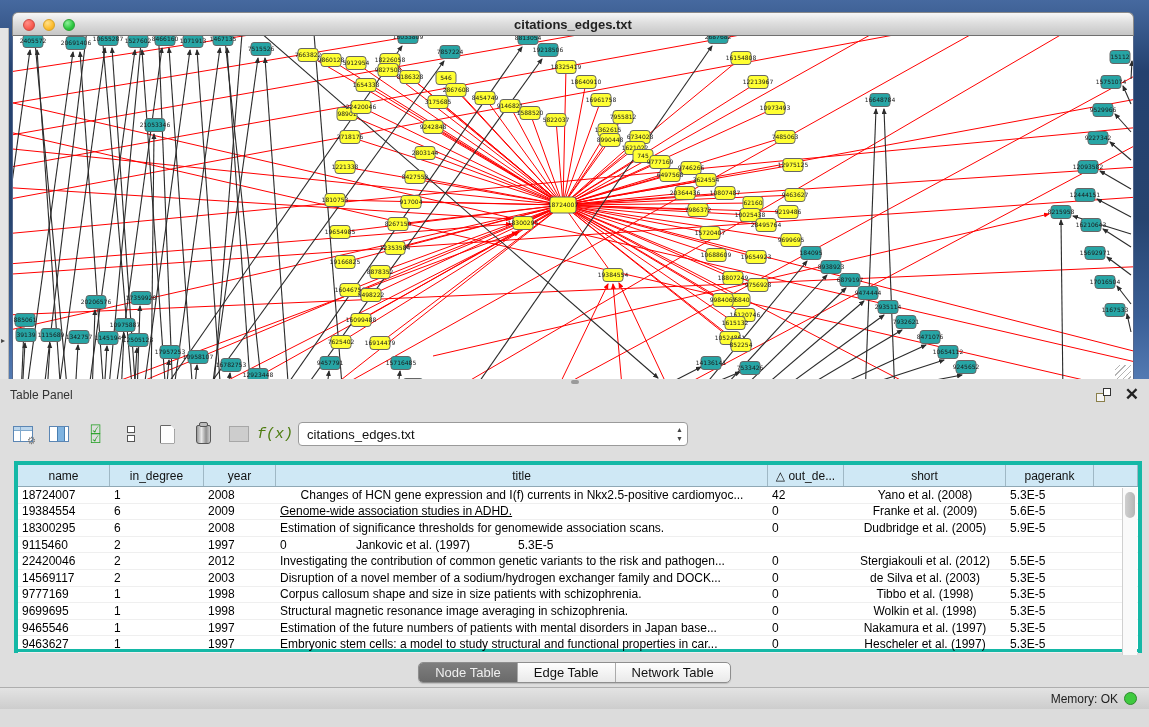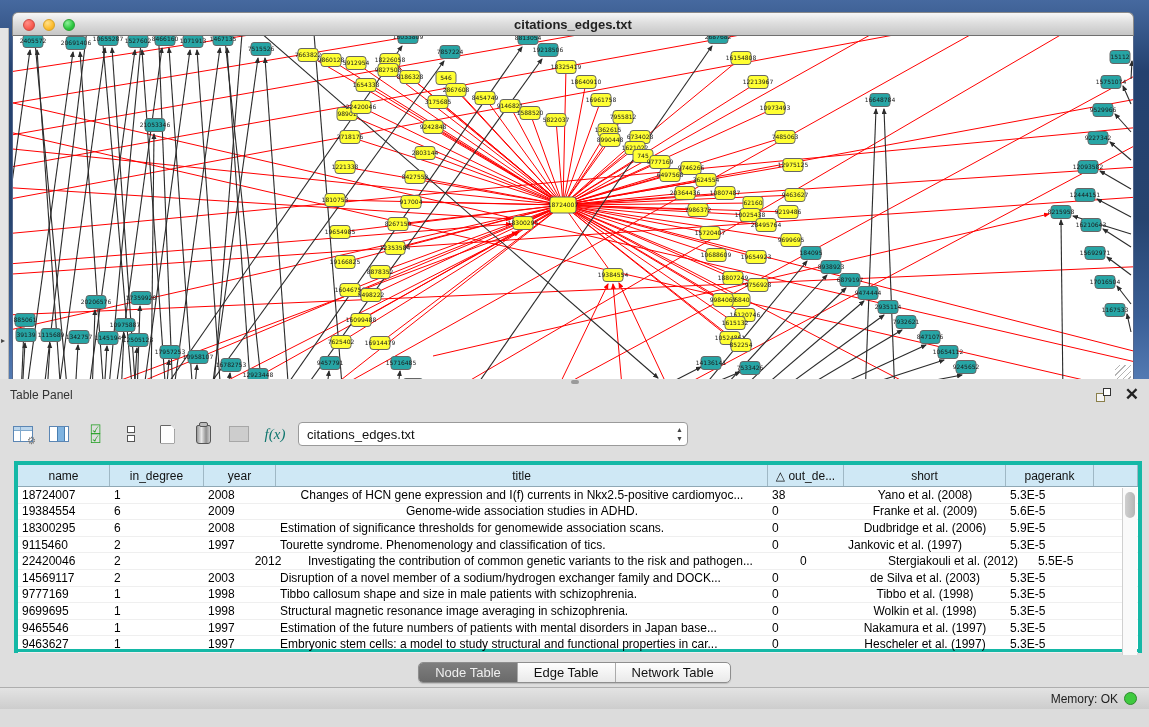--- a/index.html
+++ b/index.html
@@ -44,21 +44,21 @@
   .icon-col { width:20px; height:16px; border:1px solid #5b86b4; background:#fff; position:relative;}
   .icon-col:before{ content:""; position:absolute; left:7px; top:0; width:6px; height:100%; background:#7fb3e0; border-left:1px solid #4a7fb0; border-right:1px solid #4a7fb0;}
   .icon-checks { font-size:13px; color:#1f9e1f; line-height:9px; letter-spacing:-1px;}
   .icon-boxes { display:flex; flex-direction:column; gap:2px;}
   .icon-boxes i{ width:8px; height:7px; border:1px solid #555; background:#fff; display:block;}
   .icon-page { width:15px; height:19px; background:#fdfdfd; border:1px solid #666; border-radius:1px;
     clip-path:polygon(0 0,70% 0,100% 25%,100% 100%,0 100%);}
   .icon-trash { width:15px; height:19px; background:linear-gradient(90deg,#9a9a9a,#e8e8e8 35%,#8f8f8f 70%,#cfcfcf); border-radius:2px 2px 3px 3px; border:1px solid #555; position:relative;}
   .icon-trash:before{content:""; position:absolute; left:2px; top:-4px; right:2px; height:3px; background:#bdbdbd; border:1px solid #555; border-radius:2px;}
   .icon-tabledis { width:20px; height:16px; border:1px solid #9a9a9a; background:#c9c9c9; position:relative; opacity:.8;}
-  .icon-fx { font-family:Liberation Serif, serif; font-style:italic; font-size:15px; color:#0f766e; }
+  .icon-fx { font-family:Liberation Mono, monospace; font-style:italic; font-size:15px; color:#4d7c0f; }
   .combo { width:390px; height:24px; background:#fff; border:1px solid #9a9a9a; border-radius:4px;
     display:flex; align-items:center; font-size:13px; color:#111; padding-left:8px; position:relative; cursor:pointer;}
   .combo .arrows{ position:absolute; right:4px; top:2px; font-size:7px; color:#444; line-height:9px; text-align:center;}
   
   .dtable { position:absolute; left:14px; top:82px; width:1128px; height:192px; background:#fff; border:4px solid #14b8a6; }
   .thead { display:flex; height:22px; background:#cfe8f5; border-bottom:1px solid #8fa8b5; }
   .th { border-right:1px solid #9fb8c5; font-size:12px; color:#111; display:flex; align-items:center; justify-content:center; overflow:hidden; white-space:nowrap; }
   .tbody { position:relative; height:168px; overflow:hidden; }
   .tr { display:flex; height:16.6px; align-items:center; border-bottom:1px solid #efefef; }
   .td { font-size:12px; color:#000; overflow:hidden; white-space:nowrap; padding:0 4px; }
@@ -600,74 +600,73 @@
         <div class="th" style="width: 162px;">short</div>
         <div class="th" style="width: 88px;">pagerank</div>
         <div class="th" style="flex: 1 1 0%;"></div>
       </div>
     <div class="tbody" id="tbody">
         <div class="tr">
           <div class="td" style="width: 92px; text-align: left;">18724007</div>
           <div class="td" style="width: 94px; text-align: left;">1</div>
           <div class="td" style="width: 72px; text-align: left;">2008</div>
           <div class="td" style="width: 492px; text-align: center;">Changes of HCN gene expression and I(f) currents in Nkx2.5-positive cardiomyoc...</div>
-          <div class="td" style="width: 76px; text-align: left;">38</div>
+          <div class="td" style="width: 76px; text-align: left;">42</div>
           <div class="td" style="width: 162px; text-align: center;">Yano et al. (2008)</div>
           <div class="td" style="width: 88px; text-align: left;">5.3E-5</div>
         </div>
         <div class="tr">
           <div class="td" style="width: 92px; text-align: left;">19384554</div>
           <div class="td" style="width: 94px; text-align: left;">6</div>
           <div class="td" style="width: 72px; text-align: left;">2009</div>
-          <div class="td" style="width: 492px; text-align: center;">Genome-wide association studies in ADHD.</div>
+          <div class="td" style="width: 492px; text-align: left; text-decoration: underline;">Genome-wide association studies in ADHD.</div>
           <div class="td" style="width: 76px; text-align: left;">0</div>
           <div class="td" style="width: 162px; text-align: center;">Franke et al. (2009)</div>
           <div class="td" style="width: 88px; text-align: left;">5.6E-5</div>
         </div>
         <div class="tr">
           <div class="td" style="width: 92px; text-align: left;">18300295</div>
           <div class="td" style="width: 94px; text-align: left;">6</div>
           <div class="td" style="width: 72px; text-align: left;">2008</div>
           <div class="td" style="width: 492px; text-align: left;">Estimation of significance thresholds for genomewide association scans.</div>
           <div class="td" style="width: 76px; text-align: left;">0</div>
-          <div class="td" style="width: 162px; text-align: center;">Dudbridge et al. (2006)</div>
+          <div class="td" style="width: 162px; text-align: center;">Dudbridge et al. (2005)</div>
           <div class="td" style="width: 88px; text-align: left;">5.9E-5</div>
         </div>
         <div class="tr">
           <div class="td" style="width: 92px; text-align: left;">9115460</div>
           <div class="td" style="width: 94px; text-align: left;">2</div>
           <div class="td" style="width: 72px; text-align: left;">1997</div>
-          <div class="td" style="width: 492px; text-align: left;">Tourette syndrome. Phenomenology and classification of tics.</div>
           <div class="td" style="width: 76px; text-align: left;">0</div>
           <div class="td" style="width: 162px; ">Jankovic et al. (1997)</div>
           <div class="td" style="width: 88px; text-align: left;">5.3E-5</div>
         </div>
         <div class="tr">
           <div class="td" style="width: 92px; text-align: left;">22420046</div>
           <div class="td" style="width: 94px; text-align: left;">2</div>
-          <div class="td" style="width: 72px; text-align: center; margin-left: 28px;">2012</div>
+          <div class="td" style="width: 72px; text-align: left;">2012</div>
           <div class="td" style="width: 492px; text-align: left;">Investigating the contribution of common genetic variants to the risk and pathogen...</div>
           <div class="td" style="width: 76px; text-align: left;">0</div>
           <div class="td" style="width: 162px; text-align: center;">Stergiakouli et al. (2012)</div>
           <div class="td" style="width: 88px; text-align: left;">5.5E-5</div>
         </div>
         <div class="tr">
           <div class="td" style="width: 92px; text-align: left;">14569117</div>
           <div class="td" style="width: 94px; text-align: left;">2</div>
           <div class="td" style="width: 72px; text-align: left;">2003</div>
           <div class="td" style="width: 492px; text-align: left;">Disruption of a novel member of a sodium/hydrogen exchanger family and DOCK...</div>
           <div class="td" style="width: 76px; text-align: left;">0</div>
           <div class="td" style="width: 162px; text-align: center;">de Silva et al. (2003)</div>
           <div class="td" style="width: 88px; text-align: left;">5.3E-5</div>
         </div>
         <div class="tr">
           <div class="td" style="width: 92px; text-align: left;">9777169</div>
           <div class="td" style="width: 94px; text-align: left;">1</div>
           <div class="td" style="width: 72px; text-align: left;">1998</div>
-          <div class="td" style="width: 492px; text-align: left;">Tibbo callosum shape and size in male patients with schizophrenia.</div>
+          <div class="td" style="width: 492px; text-align: left;">Corpus callosum shape and size in size patients with schizophrenia.</div>
           <div class="td" style="width: 76px; text-align: left;">0</div>
           <div class="td" style="width: 162px; text-align: center;">Tibbo et al. (1998)</div>
           <div class="td" style="width: 88px; text-align: left;">5.3E-5</div>
         </div>
         <div class="tr">
           <div class="td" style="width: 92px; text-align: left;">9699695</div>
           <div class="td" style="width: 94px; text-align: left;">1</div>
           <div class="td" style="width: 72px; text-align: left;">1998</div>
           <div class="td" style="width: 492px; text-align: left;">Structural magnetic resonance image averaging in schizophrenia.</div>
           <div class="td" style="width: 76px; text-align: left;">0</div>

